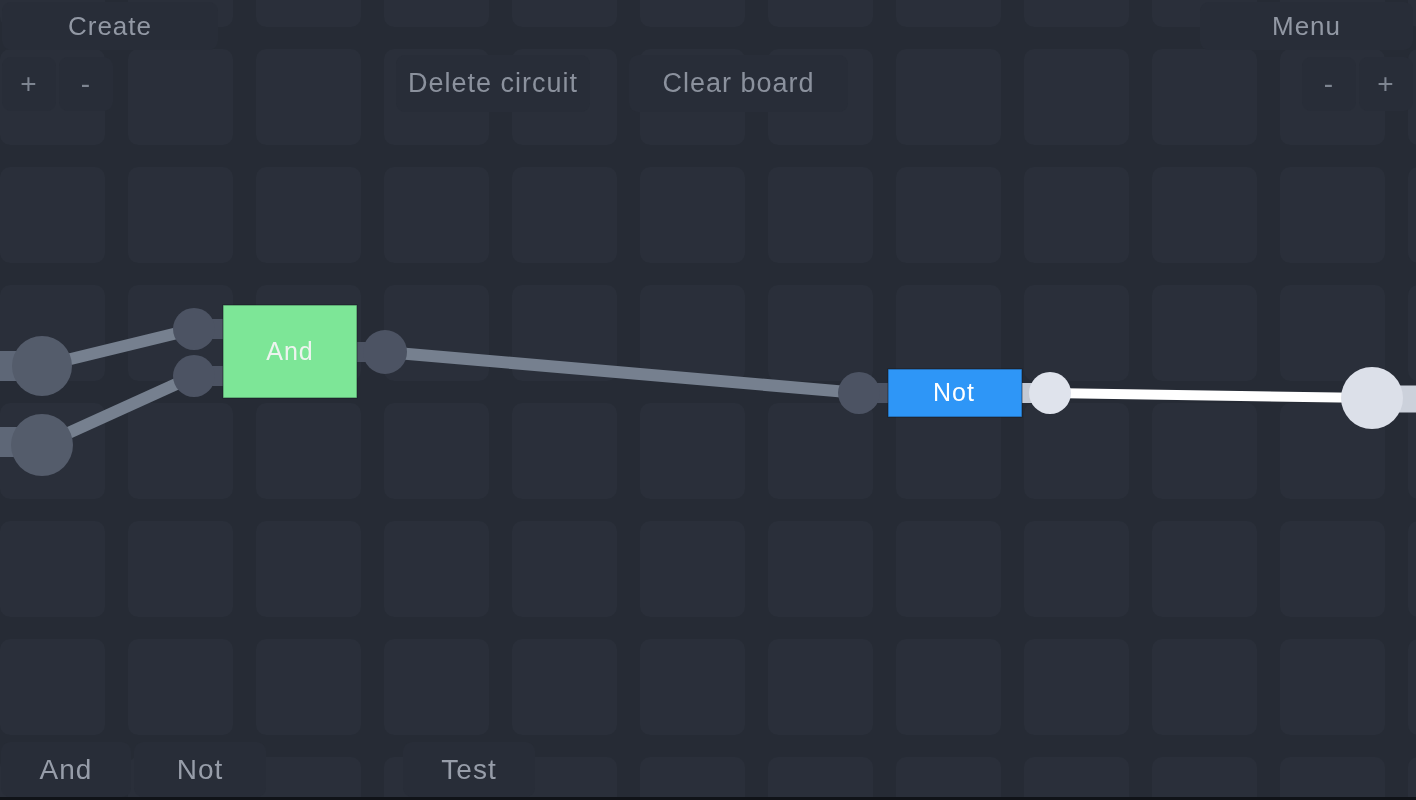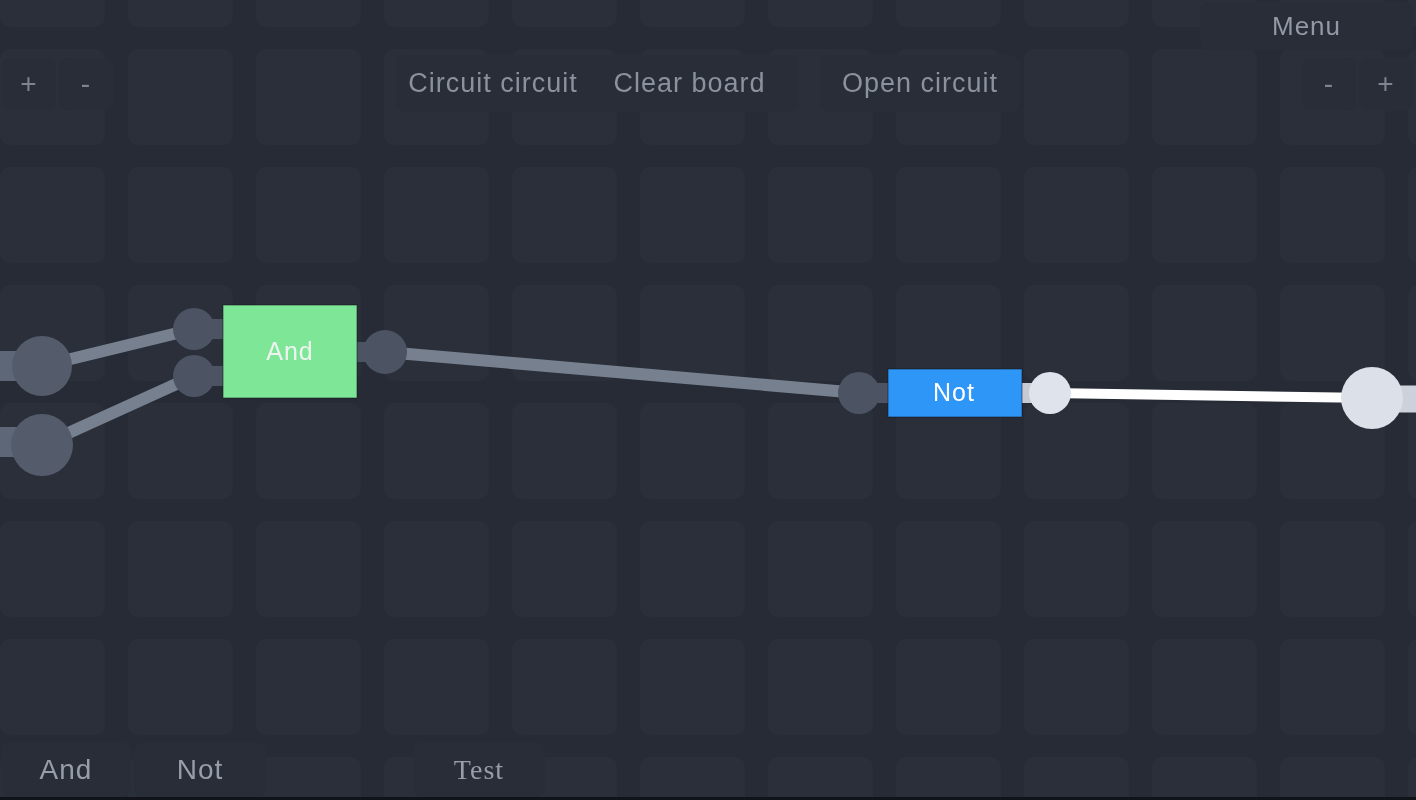--- a/index.html
+++ b/index.html
@@ -30,28 +30,28 @@
     font-family:"Liberation Sans","DejaVu Sans",sans-serif;
   }
   #circuit-name::placeholder{color:#6e7583;opacity:1;}
   .sq{top:57px;width:54px;height:54px;font-size:28px;color:#7e8591;border-radius:9px;}
   #zoom-in-left{left:2px;}
   #zoom-out-left{left:59px;}
   #zoom-out-right{left:1302px;}
   #zoom-in-right{left:1359px;}
   .row2c{top:55px;height:57px;font-size:27px;color:#8b919d;}
   #delete-circuit{left:396px;width:194px;}
-  #clear-board{left:580px;width:219px;text-align:center;}
+  #clear-board{left:629px;width:219px;text-align:center;}
   #open-circuit{left:820px;width:200px;}
 
   .palette{top:742px;height:55px;font-size:28px;color:#979da9;}
   #pal-and{left:1px;width:130px;}
   #pal-not{left:134px;width:132px;}
   #pal-nand{left:269px;width:131px;}
-  #pal-test{left:413px;width:132px;font-family:Liberation Serif, serif;}
+  #pal-test{left:403px;width:132px;}
   #bottom-strip{position:absolute;left:0;top:797px;width:1416px;height:3px;background:#101318;z-index:3;}
 
   .gate-label{
     font-family:"Liberation Sans","DejaVu Sans",sans-serif;
     font-size:25px;letter-spacing:1px;
   }
 </style>
 </head>
 <body>
 
@@ -186,30 +186,30 @@
     <circle cx="42" cy="445" r="31" fill="#545c6b"></circle>
     <circle cx="194" cy="329" r="21" fill="#4c5363"></circle>
     <circle cx="194" cy="376" r="21" fill="#4c5363"></circle>
     <circle cx="385" cy="352" r="22" fill="#4c5363"></circle>
     <circle cx="859" cy="393" r="21" fill="#4c5363"></circle>
     <circle cx="1050" cy="393" r="21" fill="#dfe3ec"></circle>
     <circle cx="1372" cy="398" r="31" fill="#dce0e9"></circle>
   </svg>
 
   <div id="ui-layer">
+    <div class="btn row1" id="create-btn">Create</div>
 
 
     <div class="btn row1" id="menu-btn">Menu</div>
 
     <div class="btn sq" id="zoom-in-left">+</div>
     <div class="btn sq" id="zoom-out-left">-</div>
 
-    <div class="btn row2c" id="delete-circuit">Circuit circuit</div>
+    <div class="btn row2c" id="delete-circuit">Delete circuit</div>
     <div class="btn row2c" id="clear-board">Clear board</div>
-    <div class="btn row2c" id="open-circuit">Open circuit</div>
 
     <div class="btn sq" id="zoom-out-right">-</div>
     <div class="btn sq" id="zoom-in-right">+</div>
 
     <div class="btn palette" id="pal-and">And</div>
     <div class="btn palette" id="pal-not">Not</div>
     <div class="btn palette" id="pal-test">Test</div>
   </div>
 
   <div id="bottom-strip"></div>

